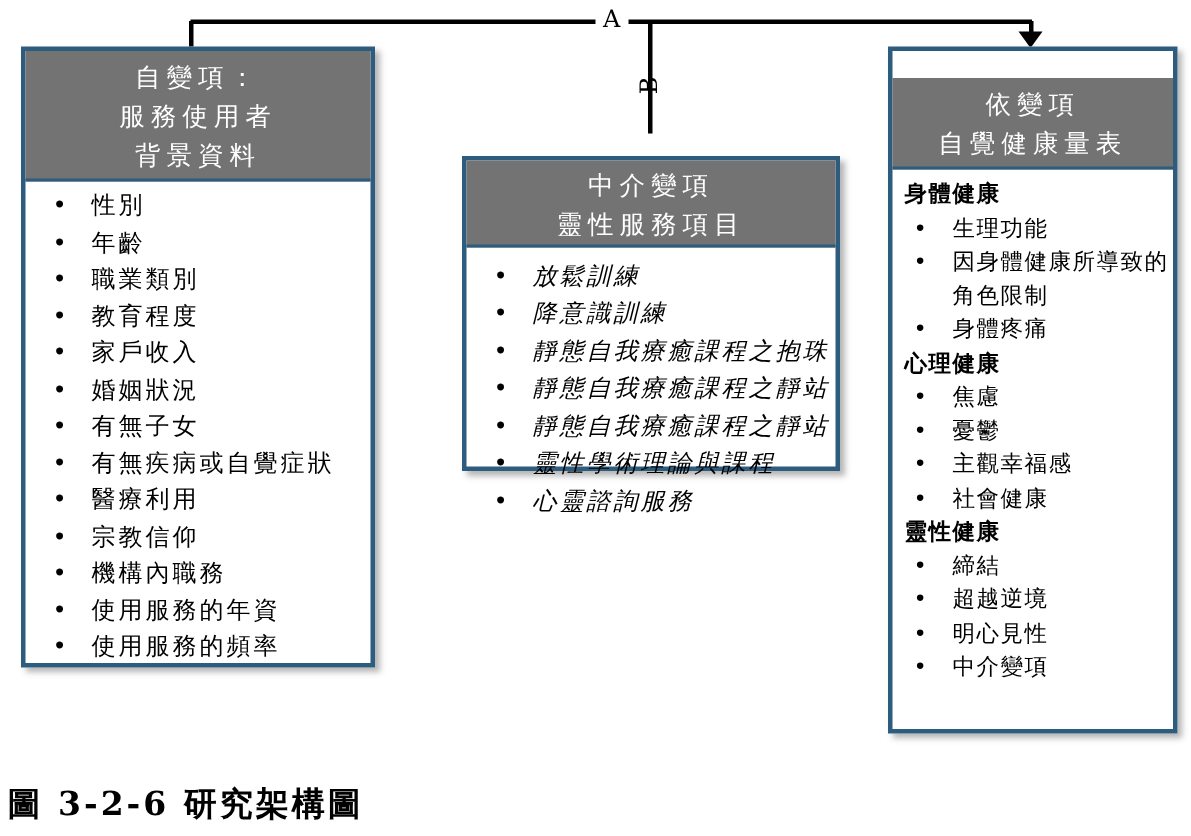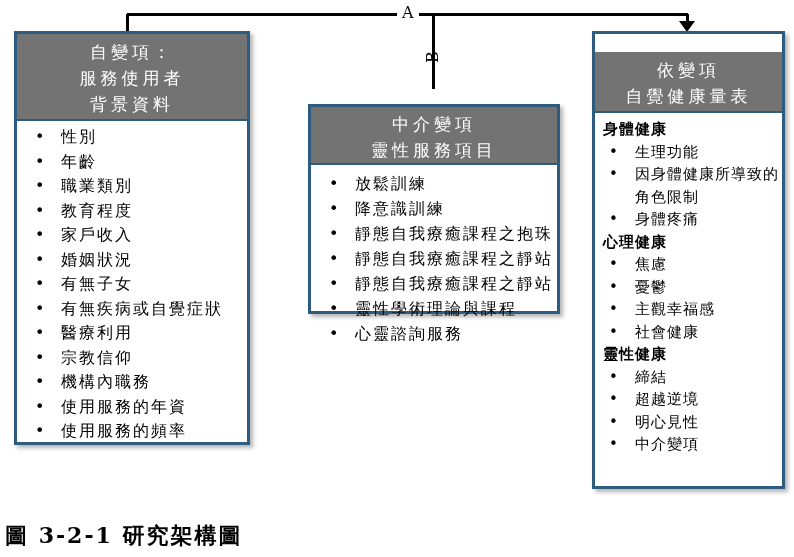--- a/index.html
+++ b/index.html
@@ -65,21 +65,21 @@
     color: #000000;
   }
   .vbox-body li::before { content: "\2022"; position: absolute; left: 18px; }
 
   #box-independent { left: 14px;  top: 31px; width: 236px; height: 414px; }
   #box-independent .vbox-header { height: 87px; padding-top: 5px; }
   #box-independent .vbox-body   { padding-top: 4px; }
 
   #box-mediator { left: 308px; top: 104px; width: 252px; height: 210px; }
   #box-mediator .vbox-header { height: 58px; padding-top: 4px; }
-  #box-mediator .vbox-body   { padding-top: 6px; }
+  #box-mediator .vbox-body   { padding-top: 6px; font-style: italic; }
   #box-mediator .vbox-body li { line-height: 25px; }
 
   #box-dependent { left: 592px; top: 31px; width: 193px; height: 458px; }
   #box-dependent .vbox-header { height: 61px; padding-top: 5px; margin-top: 18px; }
   #box-dependent .vbox-body   { padding-top: 5px; }
   #box-dependent .vbox-body li {
     padding-left: 40px;
     font-size: 15px;
     line-height: 22.5px;
     letter-spacing: 1px;
@@ -183,15 +183,15 @@
       <div class="section-heading">靈性健康</div>
       <ul>
           <li>締結</li>
           <li>超越逆境</li>
           <li>明心見性</li>
           <li>中介變項</li>
         </ul>
     </div>
   </div>
 
-  <div class="caption">圖 3-2-1 研究架構圖</div>
+  <div class="caption">圖 3-2-6 研究架構圖</div>
 
 </div>
 
 </body></html>

